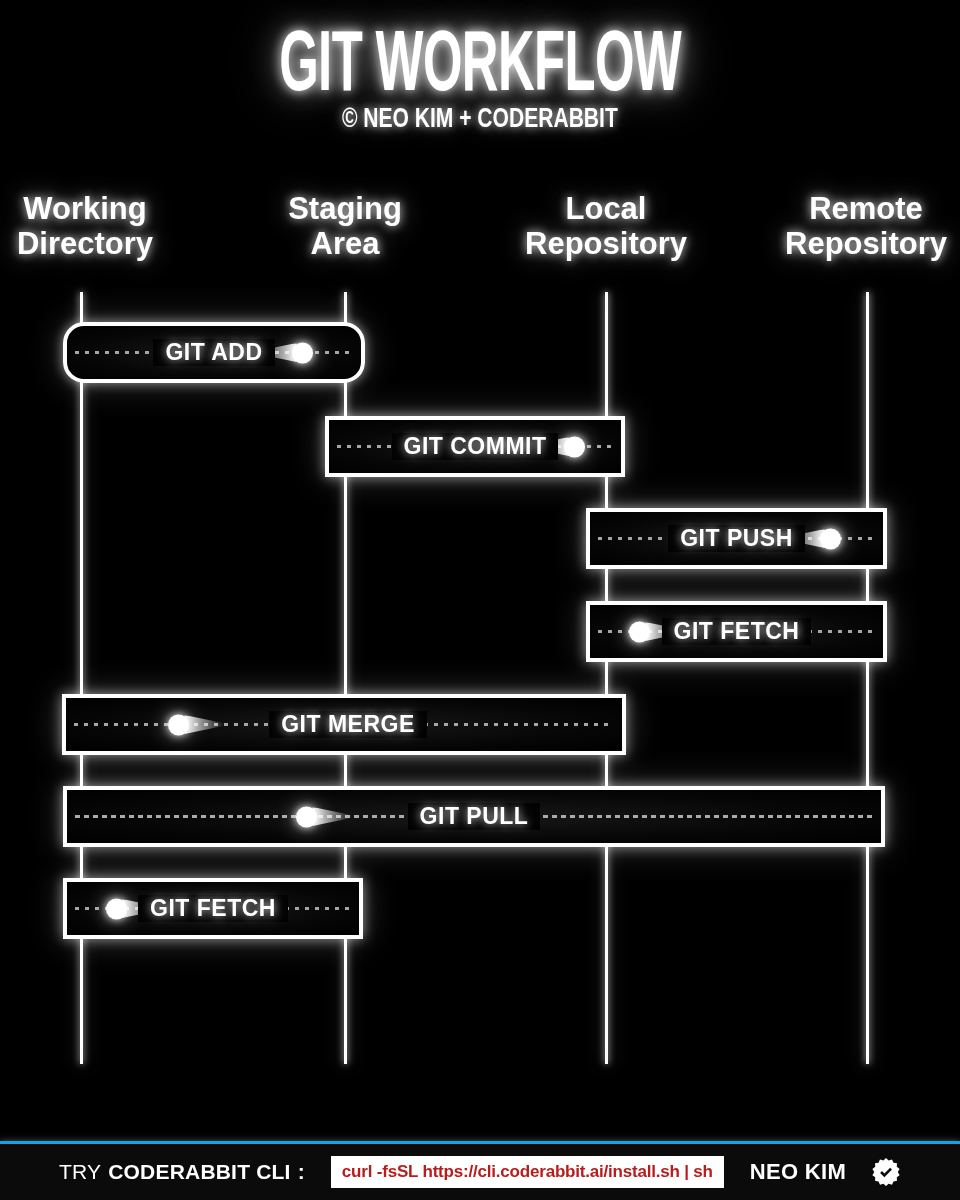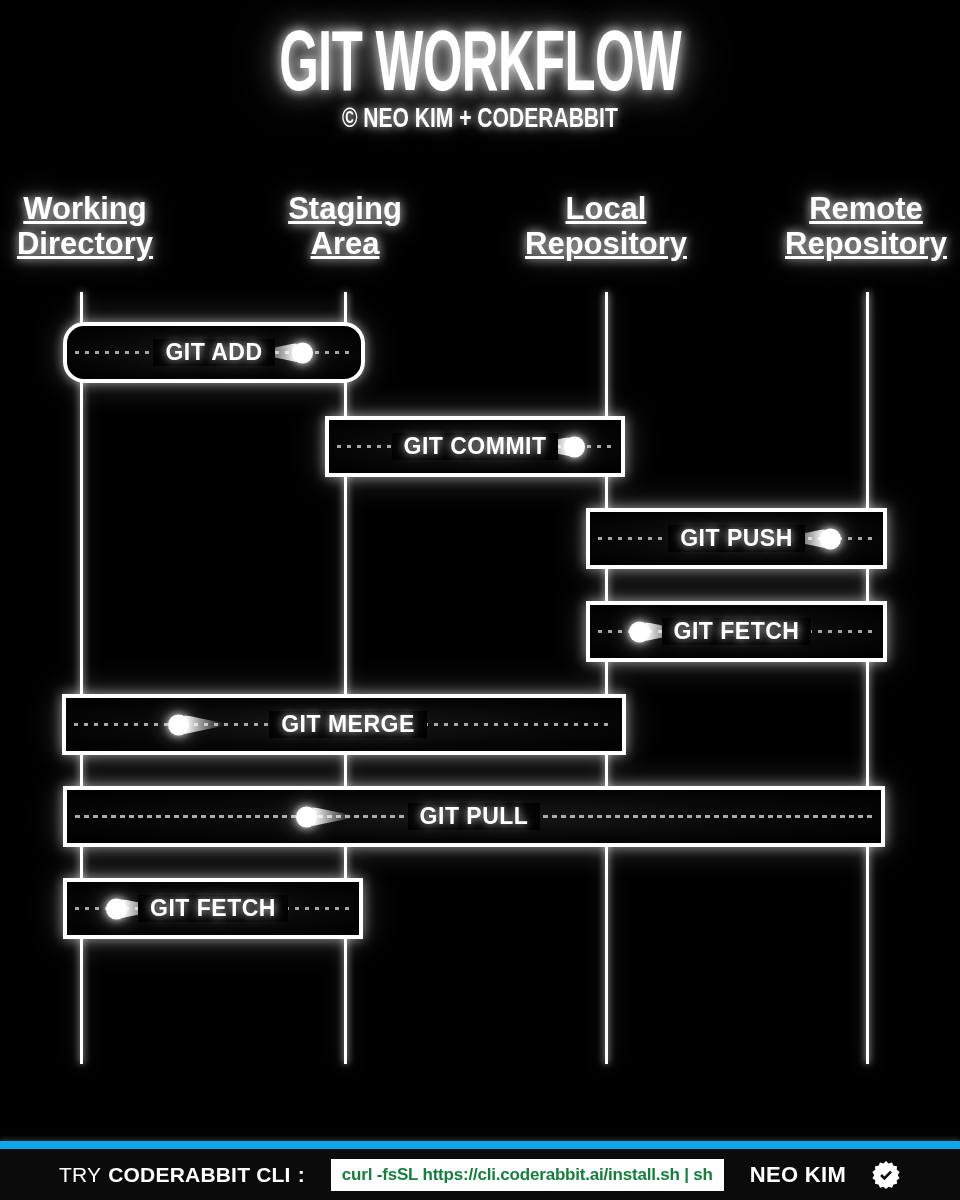--- a/index.html
+++ b/index.html
@@ -26,21 +26,21 @@
     text-shadow:0 0 10px rgba(255,255,255,.8), 0 0 24px rgba(255,255,255,.4);
   }
 
   
   .col-header {
     position:absolute; top:191px; transform:translateX(-50%);
     text-align:center; font-size:31px; font-weight:bold; line-height:1.13;
     white-space:nowrap;
     text-shadow:0 0 10px rgba(255,255,255,.85), 0 0 26px rgba(255,255,255,.45);
   }
-  .col-header span { display:block;text-decoration:underline; }
+  .col-header span { display:block; }
   .col-wd { left:85px; }
   .col-sa { left:345px; }
   .col-lr { left:606px; }
   .col-rr { left:866px; }
 
   
   .lifeline {
     position:absolute; top:292px; height:772px; width:3px; background:#fff;
     box-shadow:0 0 7px rgba(255,255,255,.8), 0 0 18px rgba(255,255,255,.35);
   }
@@ -99,30 +99,30 @@
   .row-push .comet { left:75%; }
   .row-fet  .comet { left:24%; }
   .row-mer  .comet { left:24%; }
   .row-pull .comet { left:32%; }
   .row-diff .comet { left:24%; }
   .row-dh   .comet { left:25%; }
 
   
   .footer {
     position:absolute; left:0; bottom:0; width:960px; height:59px;
-    background:#0b0b0b; border-top:8px solid #0ea5e9;
+    background:#0b0b0b; border-top:3px solid #0ea5e9;
     display:flex; align-items:center; justify-content:center; gap:26px;
     box-shadow:0 -1px 6px rgba(255,255,255,.25);
   }
   .try-label { font-size:21px; white-space:nowrap; letter-spacing:.2px; }
   .try-label .t-pre  { font-weight:normal; margin-right:7px; }
   .try-label .t-bold { font-weight:bold; margin-right:7px; }
   .try-label .t-suf  { font-weight:bold; }
   .cmd-pill {
-    background:#fff; color:#15803d; font-weight:bold; font-size:17px;
+    background:#fff; color:#b91c1c; font-weight:bold; font-size:17px;
     letter-spacing:-0.2px; padding:6px 11px; white-space:nowrap;
   }
   .author-wrap { display:flex; align-items:center; gap:25px; }
   .author-name { font-size:22px; font-weight:bold; white-space:nowrap; letter-spacing:.3px; }
   .badge { width:30px; height:30px; display:block; }
 </style>
 </head>
 <body>
 
 <div class="canvas">

